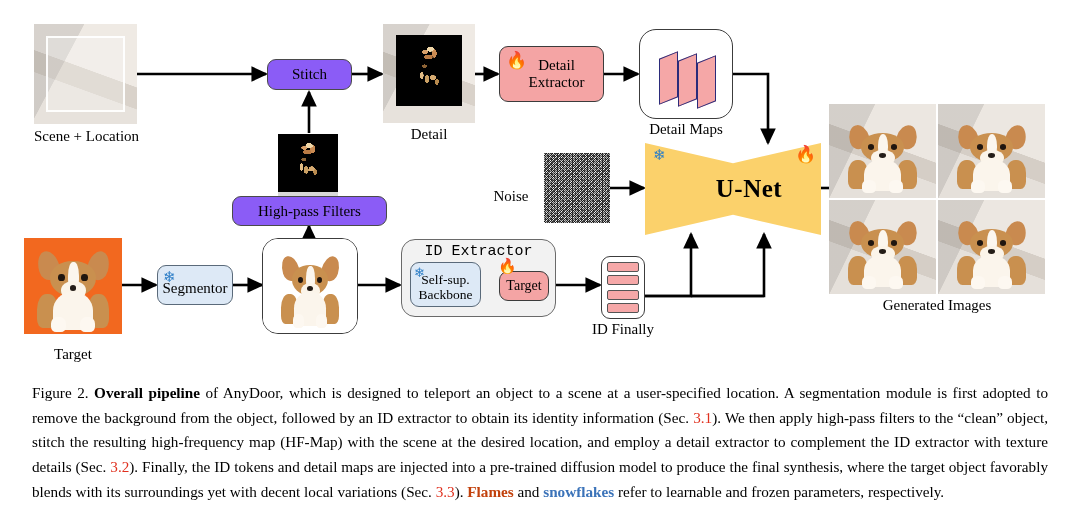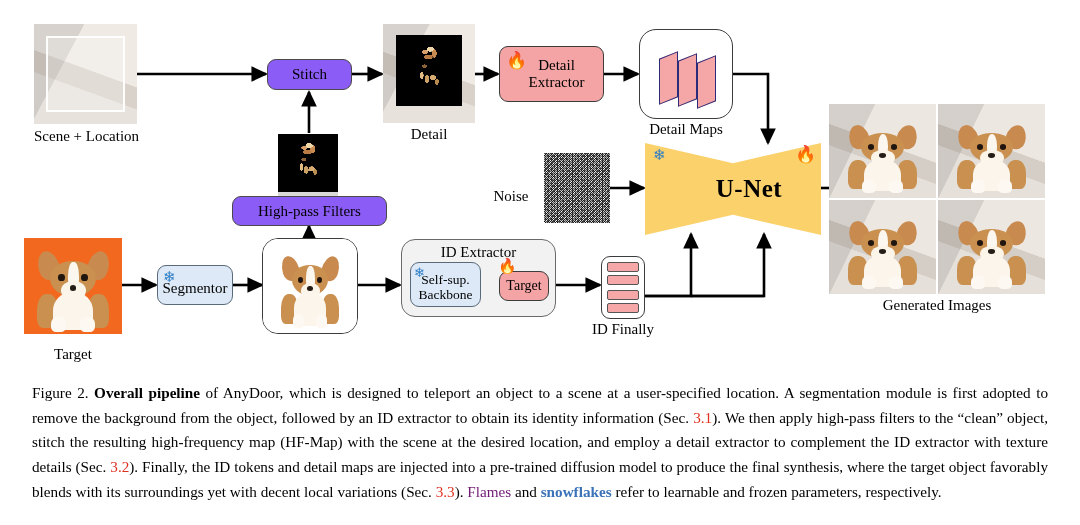--- a/index.html
+++ b/index.html
@@ -184,20 +184,21 @@
   .box.group {
     background: #f2f2f2; border-color: #6a6a6a; border-radius: 14px;
     display: block;
   }
 
   .group-title {
     position: absolute;
     left: 0; right: 0; top: 4px;
     text-align: center;
     font-size: 15px;
+    font-family: Liberation Mono, monospace;
   }
 
   
   .unet {
     position: absolute;
     background: #fbd16b;
     clip-path: polygon(
       0% 0%, 50% 22%, 100% 0%,
       100% 100%, 50% 78%, 0% 100%
     );
@@ -258,21 +259,21 @@
     left: 32px;
     top: 381px;
     width: 1016px;
     font-size: 15.2px;
     line-height: 1.62;
     text-align: justify;
     text-justify: inter-word;
   }
   #caption b { font-weight: 700; }
   .ref { color: #e0301e; }
-  .flamesw { color: #701a75; font-weight: 400; }
+  .flamesw { color: #c2410c; font-weight: 700; }
   .snoww { color: #3b73b9; font-weight: 700; }
 </style>
 </head>
 <body>
 
 <div id="diagram">
 
   <svg id="wires" viewBox="0 0 1080 365">
     <defs>
       <marker id="ah" markerWidth="7" markerHeight="7" refX="5.6" refY="3" orient="auto">

